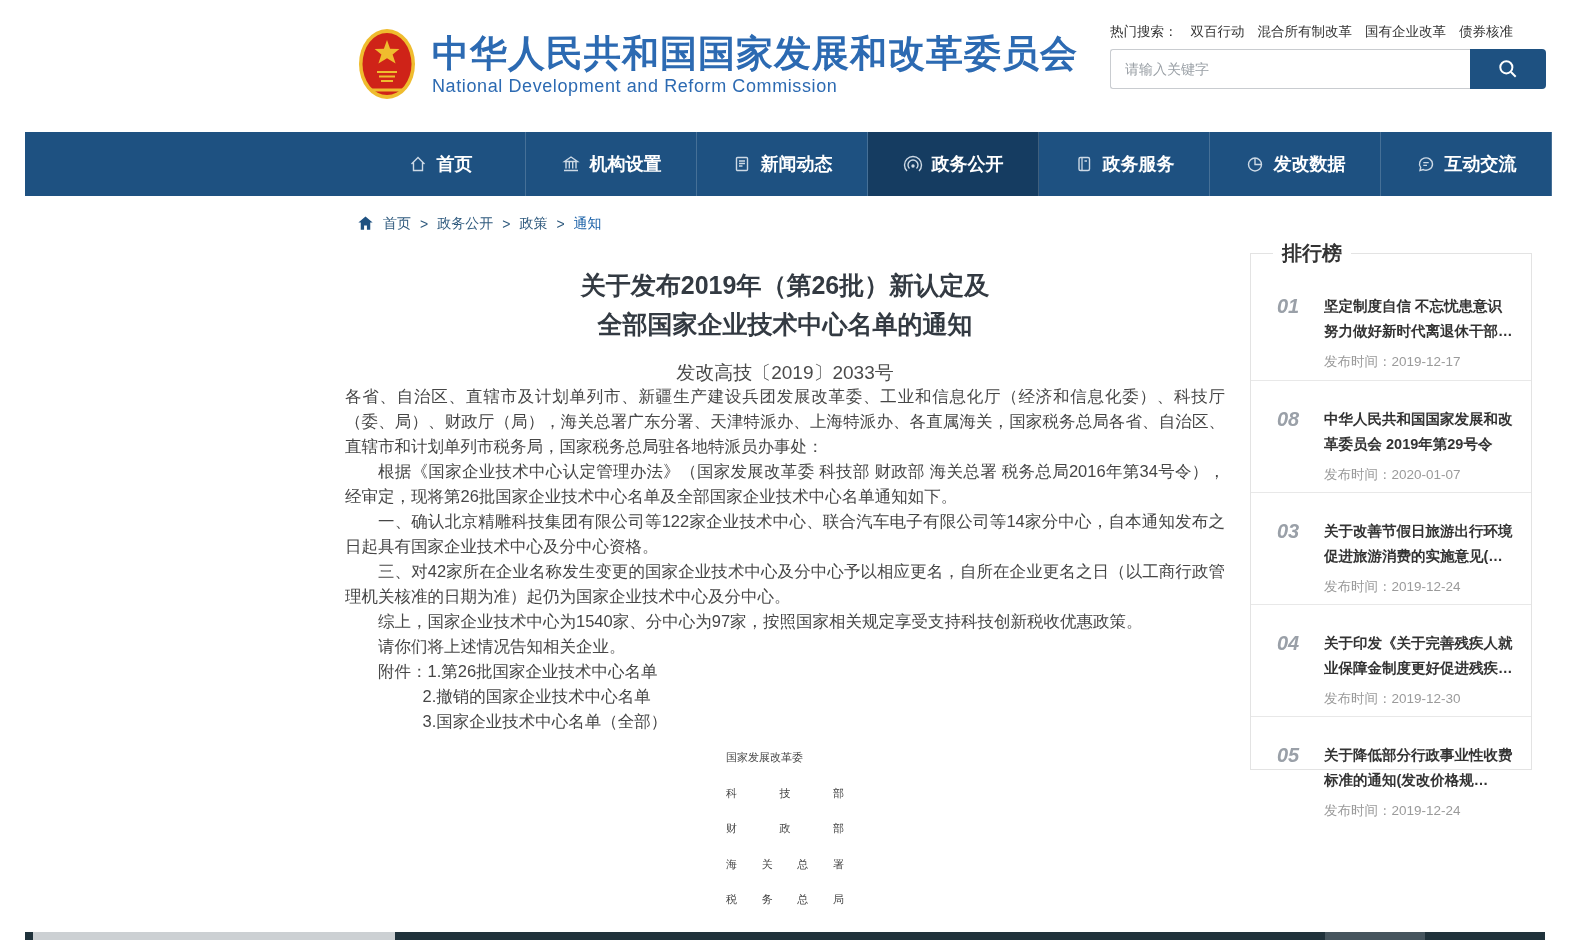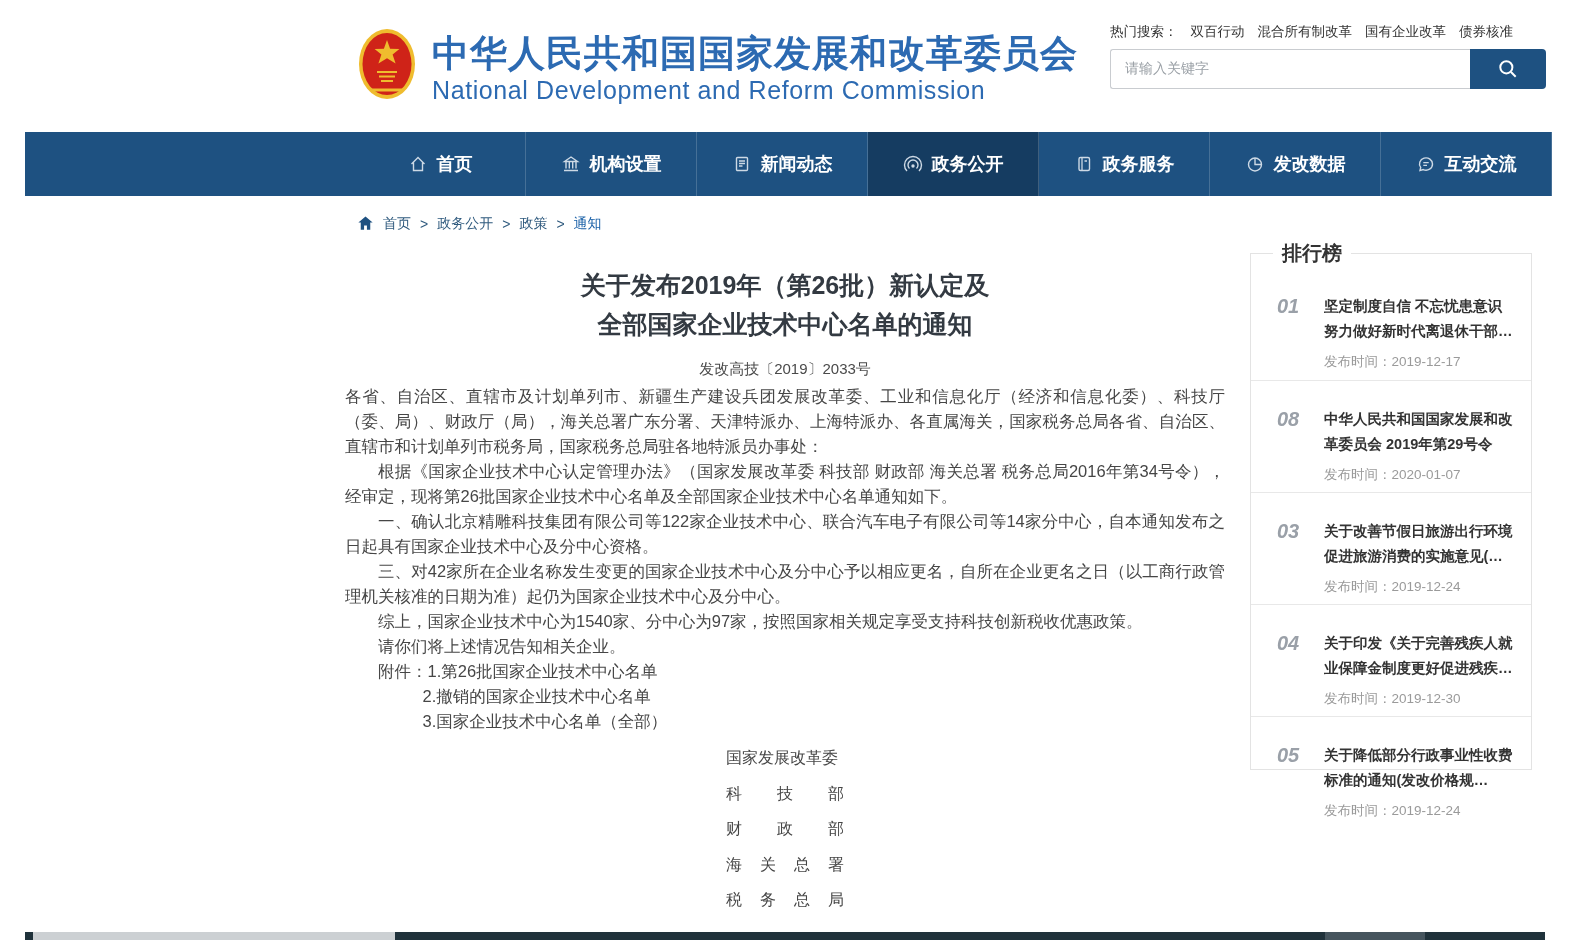--- a/index.html
+++ b/index.html
@@ -9,28 +9,28 @@
   }
   *{margin:0;padding:0;box-sizing:border-box;}
   html,body{background:#fff;}
   body{font-family:"Liberation Sans","DejaVu Sans",sans-serif;}
   .page{position:relative;width:1575px;height:940px;background:#fff;overflow:hidden;}
 
   
   .emblem{position:absolute;left:357px;top:26px;}
   .brand-text{position:absolute;left:432px;top:34px;color:var(--brand-blue);}
   .brand-cn{font-size:37px;font-weight:700;letter-spacing:1px;line-height:40px;}
-  .brand-en{font-size:25px;font-weight:400;letter-spacing:0.6px;margin-top:2px;}
+  .brand-en{font-size:18px;font-weight:400;letter-spacing:0.6px;margin-top:2px;}
 
   .hot-search{position:absolute;left:1110px;top:23px;width:440px;font-size:13.5px;color:#333;
     display:flex;gap:13px;white-space:nowrap;}
   .hot-search a{color:#333;text-decoration:none;}
   .search-box{position:absolute;left:1110px;top:49px;width:436px;height:40px;display:flex;}
   .search-box input{flex:1;border:1px solid #c9ccd0;border-right:none;border-radius:3px 0 0 3px;
-    padding:0 14px;font-size:14px;color:#333;outline:none;font-family:Liberation Mono, monospace;}
+    padding:0 14px;font-size:14px;color:#333;outline:none;font-family:Liberation Sans, sans-serif;}
   .search-box input::placeholder{color:#9aa0a6;}
   .search-btn{width:76px;height:40px;background:var(--nav-bg);border:none;border-radius:0 4px 4px 0;
     display:flex;align-items:center;justify-content:center;cursor:pointer;}
 
   
   .main-nav{position:absolute;left:25px;top:132px;width:1527px;height:64px;background:var(--nav-bg);}
   .nav-items{position:absolute;left:330px;top:0;right:0;height:64px;display:flex;}
   .nav-item{flex:1;display:flex;align-items:center;justify-content:center;gap:9px;
     color:#fff;font-size:18px;font-weight:700;cursor:pointer;border-right:1px solid rgba(255,255,255,0.18);}
   .nav-item.active{background:var(--nav-active);}
@@ -40,29 +40,29 @@
   .breadcrumb{position:absolute;left:356px;top:214px;display:flex;align-items:center;gap:8px;
     font-size:14px;color:#2f5a7e;}
   .breadcrumb a{color:#2f5a7e;text-decoration:none;}
   .breadcrumb .sep{color:#2f5a7e;margin:0 1px;}
   .breadcrumb .current{color:var(--link-blue);font-weight:400;}
 
   
   .article-title{position:absolute;left:345px;top:266px;width:880px;text-align:center;
     color:var(--title-text);font-size:25px;font-weight:700;line-height:39px;}
   .doc-number{position:absolute;left:345px;top:360px;width:880px;text-align:center;
-    font-size:15px;color:#4a4a4a;}
+    font-size:19px;color:#4a4a4a;}
   .article-body{position:absolute;left:345px;top:384px;width:880px;font-size:16.5px;
     line-height:25px;color:var(--text);text-align:justify;}
   .article-body p{margin:0;}
   .article-body p.indent{text-indent:2em;}
   .att-row{text-indent:2em;}
   .att-cont{padding-left:4.7em;}
   .signature{margin-top:10px;}
-  .sig-line{width:118px;margin:12px auto;line-height:23.5px;font-size:16px;color:var(--text);}
+  .sig-line{width:118px;margin:12px auto;line-height:23.5px;font-size:11px;color:var(--text);}
   .sig-line.j{text-align:justify;text-align-last:justify;}
 
   
   .rank-panel{position:absolute;left:1250px;top:253px;width:282px;height:517px;
     border:1px solid var(--border);background:#fff;}
   .rank-title{position:absolute;left:22px;top:-16px;background:#fff;padding:0 9px;
     font-size:20px;font-weight:700;color:#333;line-height:30px;}
   .rank-list{position:absolute;left:0;top:14px;right:0;}
   .rank-item{display:flex;gap:13px;padding:26px 14px 0 26px;height:112px;cursor:pointer;}
   .rank-item + .rank-item{border-top:1px solid #e8e8e8;}

